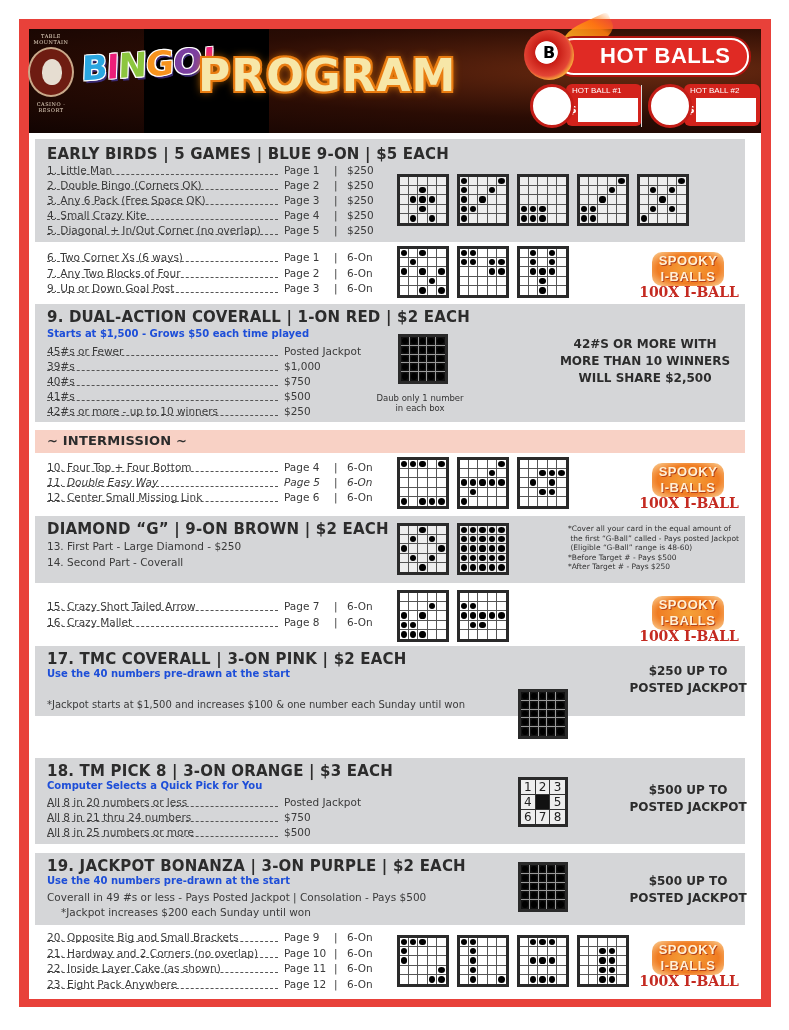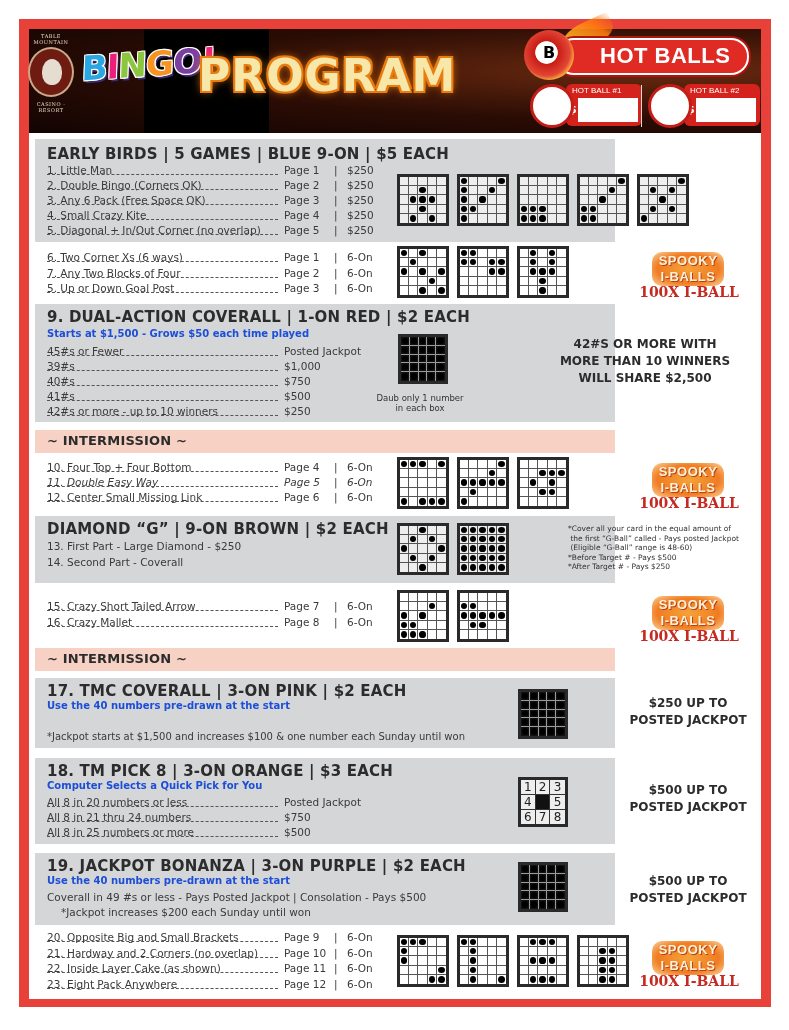--- a/index.html
+++ b/index.html
@@ -39,21 +39,21 @@
 
   .hb-slot { position: absolute; top: 84px; height: 46px; }
   .hb-circle { position: absolute; left: 0; top: 0; width: 44px; height: 44px; border-radius: 50%; background: #fff; border: 3px solid #c41d17; }
   .hb-tag { position: absolute; left: 36px; top: 0; width: 76px; height: 42px; border-radius: 6px; background: #d3231c; }
   .hb-tag .title { position: absolute; left: 6px; top: 2px; font-size: 8px; color: #fff; font-family: "Liberation Sans", sans-serif; }
   .hb-tag .dollar { position: absolute; left: 3px; top: 19px; font-size: 11px; font-weight: bold; color: #fff; }
   .hb-tag .box { position: absolute; left: 12px; top: 14px; width: 60px; height: 24px; background: #fff; }
   .hb-divider { position: absolute; left: 641px; top: 85px; width: 1px; height: 42px; background: #d9d9d9; }
 
   
-  .section { position: absolute; left: 35px; width: 580px; }
+  .section { position: absolute; left: 35px; width: 710px; }
   .gray { background: #d5d6d8; }
   .pink { background: #f8d1c5; }
   .sec-title { position: absolute; left: 12px; font-family: "DejaVu Sans", sans-serif; font-weight: bold; font-size: 15px; color: #2c2c2c; white-space: nowrap; letter-spacing: 0.2px; }
   .sub-title { position: absolute; left: 12px; font-family: "DejaVu Sans", sans-serif; font-weight: bold; font-size: 10px; color: #1d4ed8; white-space: nowrap; }
   .line { position: absolute; left: 12px; font-family: "DejaVu Sans", sans-serif; font-size: 10.5px; color: #3a3a3a; white-space: nowrap; }
   .game-row { position: absolute; left: 12px; height: 15px; width: 330px; font-size: 10.5px; color: #3a3a3a; font-family: "DejaVu Sans", sans-serif; }
   .game-row .name { position: absolute; left: 0; top: 0; white-space: nowrap; background: inherit; padding-right: 1px; }
   .game-row .dots { position: absolute; left: 0; right: 99px; top: 10px; border-bottom: 1px dashed #555; }
   .game-row .pg { position: absolute; left: 237px; top: 0; white-space: nowrap; }
   .game-row .sep { position: absolute; left: 287px; top: 0; }
@@ -324,21 +324,21 @@
       </div>
       <div class="game-row" style="top: 21.5px;">
         <div class="dots"></div>
         <span class="name name-bg-white">7. Any Two Blocks of Four</span>
         <span class="pg name-bg-white">Page 2</span>
         <span class="sep">|</span>
         <span class="val">6-On</span>
       </div>
       <div class="game-row" style="top: 37px;">
         <div class="dots"></div>
-        <span class="name name-bg-white">5. Up or Down Goal Post</span>
+        <span class="name name-bg-white">9. Up or Down Goal Post</span>
         <span class="pg name-bg-white">Page 3</span>
         <span class="sep">|</span>
         <span class="val">6-On</span>
       </div>
     </div>
 </div>
 <div class="card" style="left:397px;top:246px;">
     <div class="cell on"></div>
     <div class="cell"></div>
     <div class="cell on"></div>
@@ -757,21 +757,21 @@
     <div class="l1">SPOOKY</div>
     <div class="l2">I-BALLS</div>
   </div>
   <div class="multi">100X I-BALL</div>
 </div>
 
 <div class="section pink" style="top:648px;height:23px;">
   <div class="sec-title" style="top:3px;font-size:13px;">~ INTERMISSION ~</div>
 </div>
 
-<div class="section gray" style="top:678px;height:70px;padding-left:30px;">
+<div class="section gray" style="top:646px;height:70px;padding-left:30px;">
   <div class="sec-title" style="top:4px;">17. TMC COVERALL  |  3-ON PINK  |  $2 EACH</div>
   <div class="sub-title" style="top:22px;">Use the 40 numbers pre-drawn at the start</div>
   <div class="line" style="top:53px;font-size:10px;">*Jackpot starts at $1,500 and increases $100 &amp; one number each Sunday until won</div>
   <div class="side-note" style="left:583px;top:17px;width:140px;">
     <div>$250 UP TO</div>
     <div>POSTED JACKPOT</div>
   </div>
 </div>
 <div class="card full small" style="left:518px;top:689px;">
     <div class="cell on"></div>

